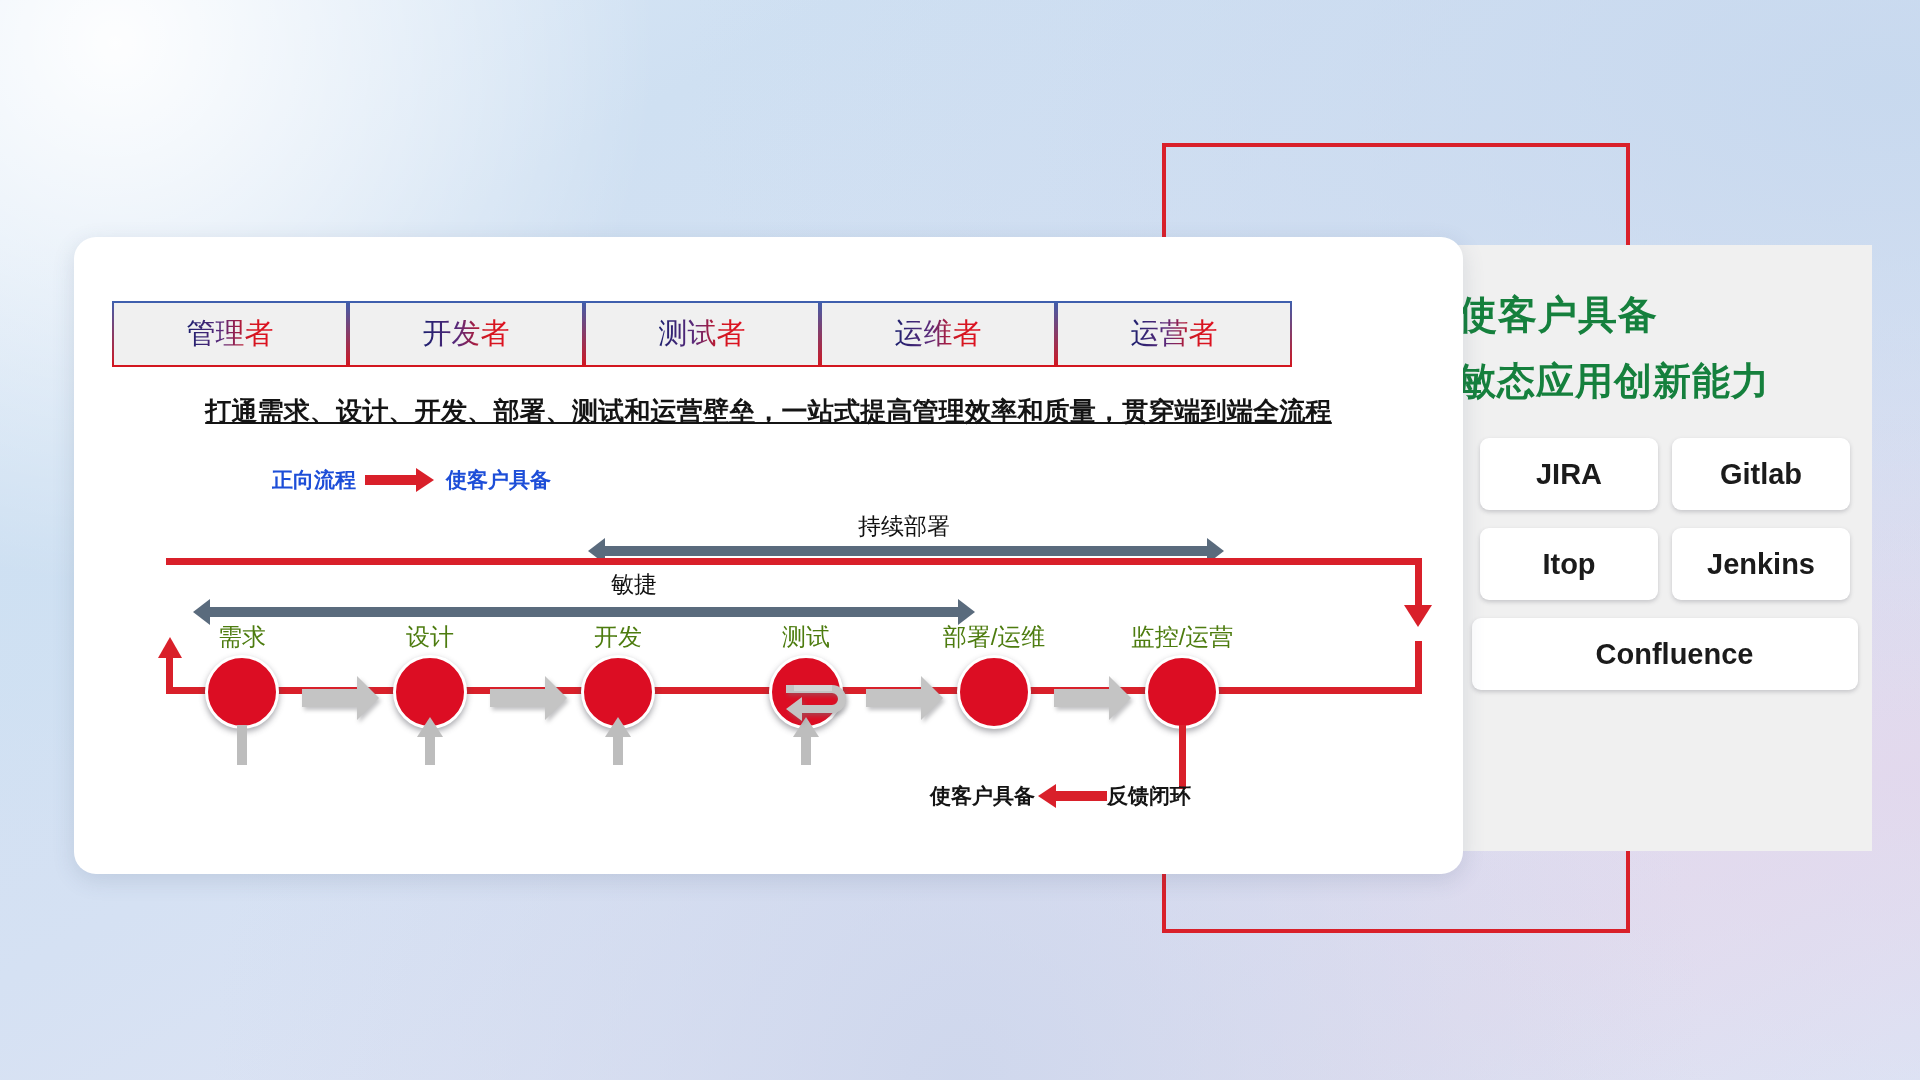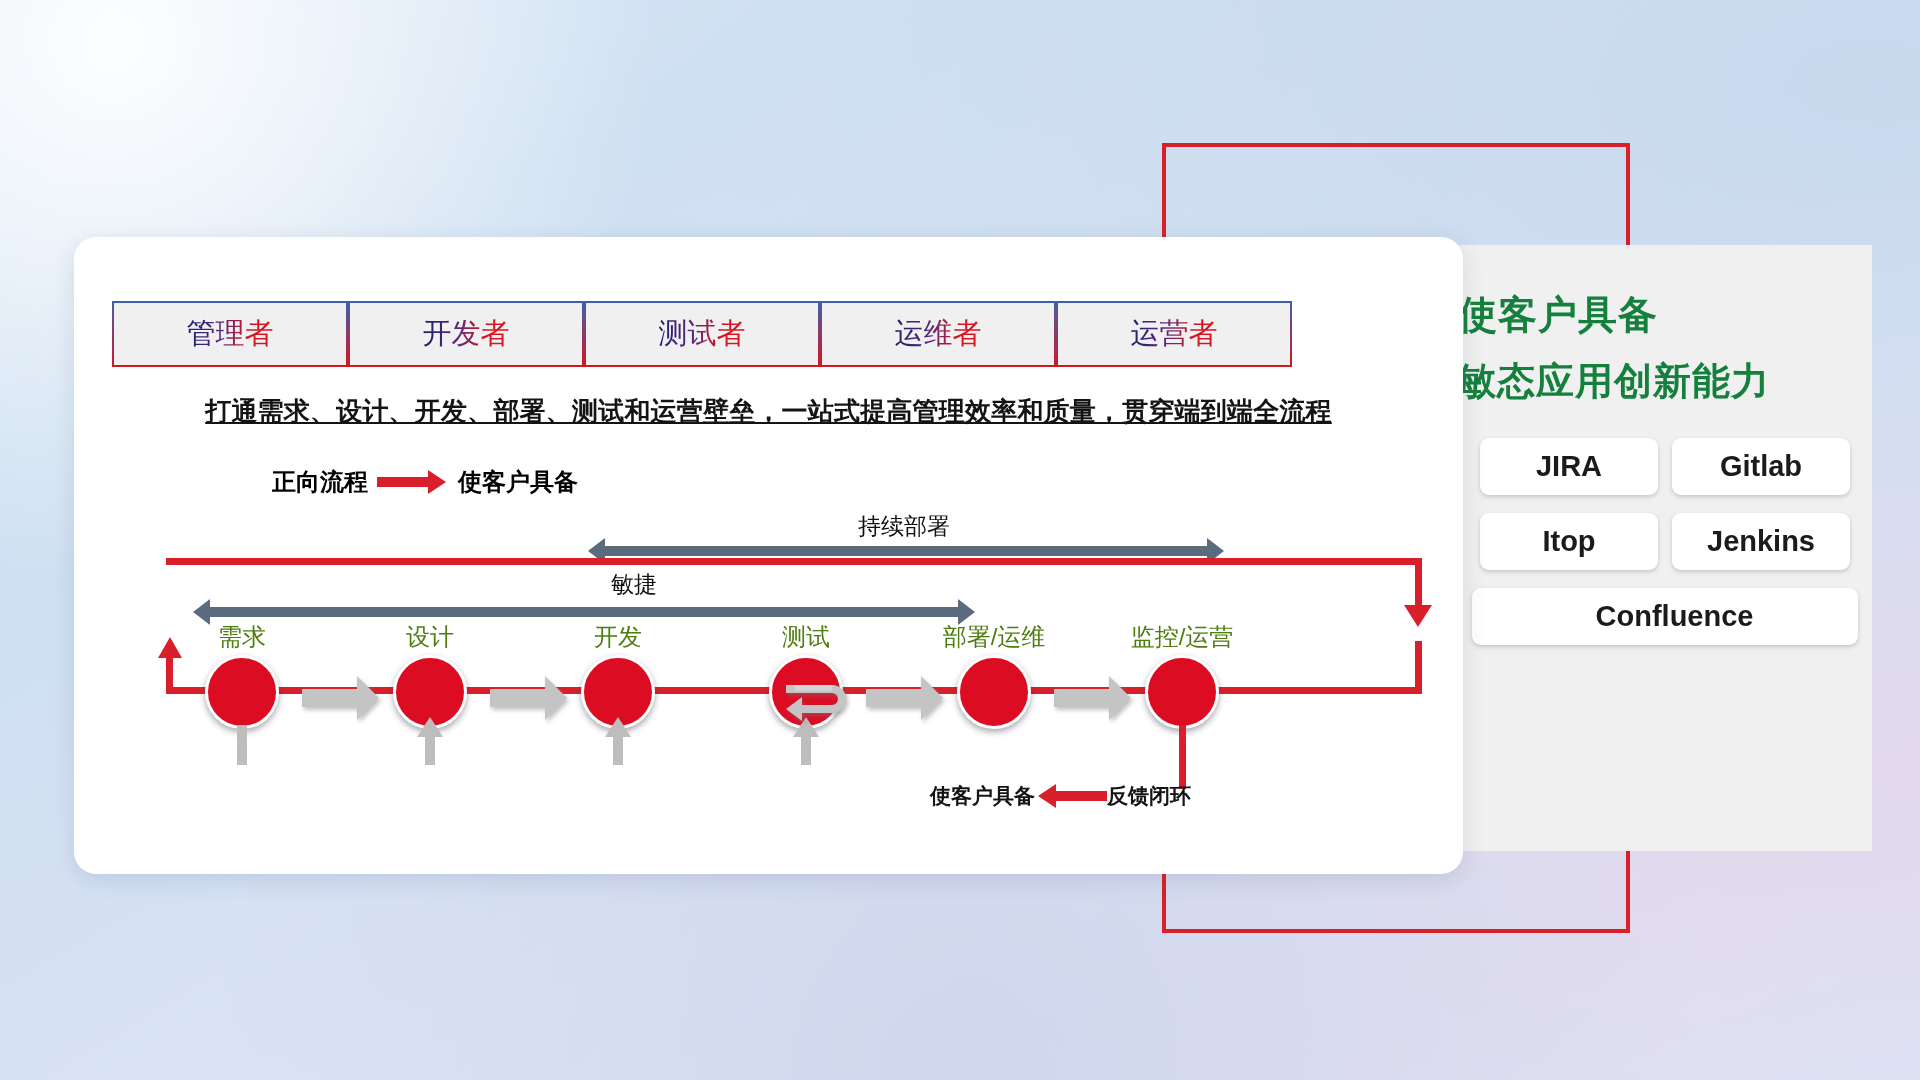--- a/index.html
+++ b/index.html
@@ -84,21 +84,21 @@
     padding: 0 14px;
     display: flex;
     flex-wrap: wrap;
     gap: 18px 14px;
     justify-content: center;
   }
   .tool-chip {
     background: #ffffff;
     border-radius: 9px;
     box-shadow: 0 2px 4px rgba(90,90,100,0.28);
-    height: 57px;
+    height: 72px;
     width: 178px;
     display: flex;
     align-items: center;
     justify-content: center;
     font-size: 29px;
     font-weight: 700;
     color: #1b1b1b;
   }
   .tool-chip.wide { width: 370px; padding-left: 19px; }
 
@@ -160,23 +160,23 @@
   }
 
   
   #legend-forward {
     position: absolute;
     left: 198px;
     top: 229px;
     display: flex;
     align-items: center;
     gap: 9px;
-    font-size: 24px;
+    font-size: 21px;
     font-weight: 700;
-    color: #000000;
+    color: #1d4ed8;
   }
   .red-arrow-right {
     position: relative;
     width: 52px;
     height: 10px;
     background: #d9202a;
   }
   .red-arrow-right::after {
     content: "";
     position: absolute;

